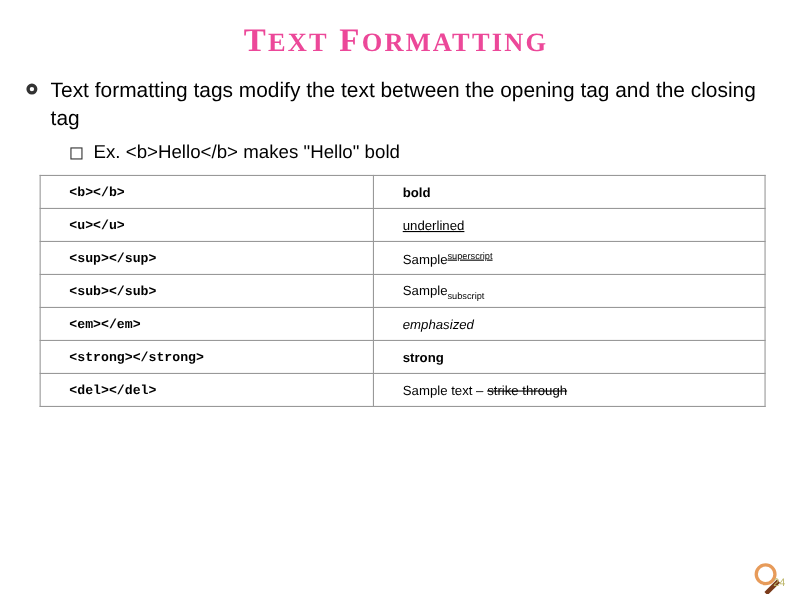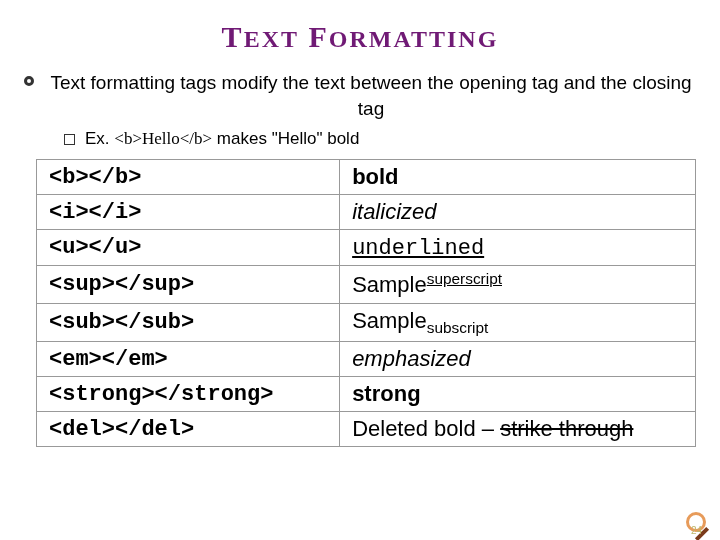--- a/index.html
+++ b/index.html
@@ -4,42 +4,42 @@
 <style>
   * { box-sizing: border-box; margin: 0; padding: 0; }
   html, body { width: 720px; height: 540px; font-family: Arial, Helvetica, sans-serif; }
   body { background: #fff; position: relative; padding: 12px 24px 0 24px; }
 
   .title {
     font-family: Georgia, 'Times New Roman', serif;
     font-size: 30px;
     letter-spacing: 2px;
     text-align: center;
-    color: #701a75;
+    color: #ec4899;
     margin: 8px 0 16px 0;
   }
   .title .smallcap { font-size: 24px; }
 
   .bullet-row { display: flex; align-items: flex-start; margin-bottom: 6px; }
   .bullet { width: 10px; height: 10px; border: 3px solid #333; border-radius: 50%; margin-top: 6px; margin-right: 12px; flex-shrink: 0; }
-  .desc { font-size: 19px; color: #000; line-height: 1.35; text-align: center; }
+  .desc { font-size: 19px; color: #000; line-height: 1.35; }
 
   .sub-row { display: flex; align-items: center; margin: 8px 0 10px 40px; }
   .square { width: 11px; height: 11px; border: 1.5px solid #333; margin-right: 10px; flex-shrink: 0; }
   .ex-text { font-size: 17px; }
-  .mono { font-family: Liberation Serif, serif; }
+  .mono { font-family: Liberation Sans, sans-serif; }
 
   table { width: 100%; border-collapse: collapse; table-layout: fixed; margin-left: 12px; width: calc(100% - 12px); }
-  td { border: 1px solid #999; padding: 4px 12px; font-size: 22px; vertical-align: middle; height: 30px; }
+  td { border: 1px solid #999; padding: 4px 26px; font-size: 12px; vertical-align: middle; height: 30px; }
   td.tag { font-family: 'Courier New', monospace; font-weight: bold; width: 46%; }
   td.eff { width: 54%; }
 
   .bold { font-weight: bold; text-align: center; }
   .ital { font-style: italic; }
-  .und { text-decoration: underline; font-family: Liberation Mono, monospace; }
+  .und { text-decoration: underline; }
   .strike { text-decoration: line-through; margin-top: 24px; }
   .supc { font-size: 0.7em; vertical-align: super; text-decoration: underline; }
   .subc { font-size: 0.7em; vertical-align: sub; }
   .monotxt { font-family: 'Courier New', monospace; }
 
   .corner {
     position: absolute;
     right: 10px; bottom: 4px;
     width: 26px; height: 26px;
     pointer-events: none;
@@ -52,21 +52,21 @@
     border-radius: 50%;
   }
   .corner::after {
     content: "";
     position: absolute; right: 0; bottom: 0;
     width: 16px; height: 4px;
     background: #7a3a1a;
     box-shadow: 8px -8px 0 -5px #7a3a1a;
     transform: rotate(-45deg);
   }
-  .pagenum { position: absolute; right: 18px; bottom: 4px; font-size: 10px; color: #bdb76b; text-align: center; }
+  .pagenum { position: absolute; right: 6px; bottom: 4px; font-size: 10px; color: #bdb76b; text-align: center; }
 </style>
 </head>
 <body>
 
 <h1 class="title">
   <span>T</span><span class="smallcap">EXT</span><span> </span><span>F</span><span class="smallcap">ORMATTING</span>
 </h1>
 
 <div class="bullet-row">
   <span class="bullet"></span>
@@ -80,24 +80,20 @@
   </div>
 </div>
 
 <table>
   <tbody id="tb">
       <tr>
         <td class="tag">&lt;b&gt;&lt;/b&gt;</td>
         <td class="eff"><span class="bold">bold</span></td>
       </tr>
       <tr>
-        <td class="tag">&lt;i&gt;&lt;/i&gt;</td>
-        <td class="eff"><span class="ital">italicized</span></td>
-      </tr>
-      <tr>
         <td class="tag">&lt;u&gt;&lt;/u&gt;</td>
         <td class="eff"><span class="und">underlined</span></td>
       </tr>
       <tr>
         <td class="tag">&lt;sup&gt;&lt;/sup&gt;</td>
         <td class="eff"><span>Sample</span><span class="supc">superscript</span></td>
       </tr>
       <tr>
         <td class="tag">&lt;sub&gt;&lt;/sub&gt;</td>
         <td class="eff"><span>Sample</span><span class="subc">subscript</span></td>
@@ -105,19 +101,19 @@
       <tr>
         <td class="tag">&lt;em&gt;&lt;/em&gt;</td>
         <td class="eff"><span class="ital">emphasized</span></td>
       </tr>
       <tr>
         <td class="tag">&lt;strong&gt;&lt;/strong&gt;</td>
         <td class="eff"><span class="bold">strong</span></td>
       </tr>
       <tr>
         <td class="tag">&lt;del&gt;&lt;/del&gt;</td>
-        <td class="eff"><span>Deleted bold – </span><span class="strike">strike through</span></td>
+        <td class="eff"><span>Sample text – </span><span class="strike">strike through</span></td>
       </tr>
     </tbody>
 </table>
 
 <div class="corner"></div>
 <div class="pagenum">24</div>
 
 </body></html>

